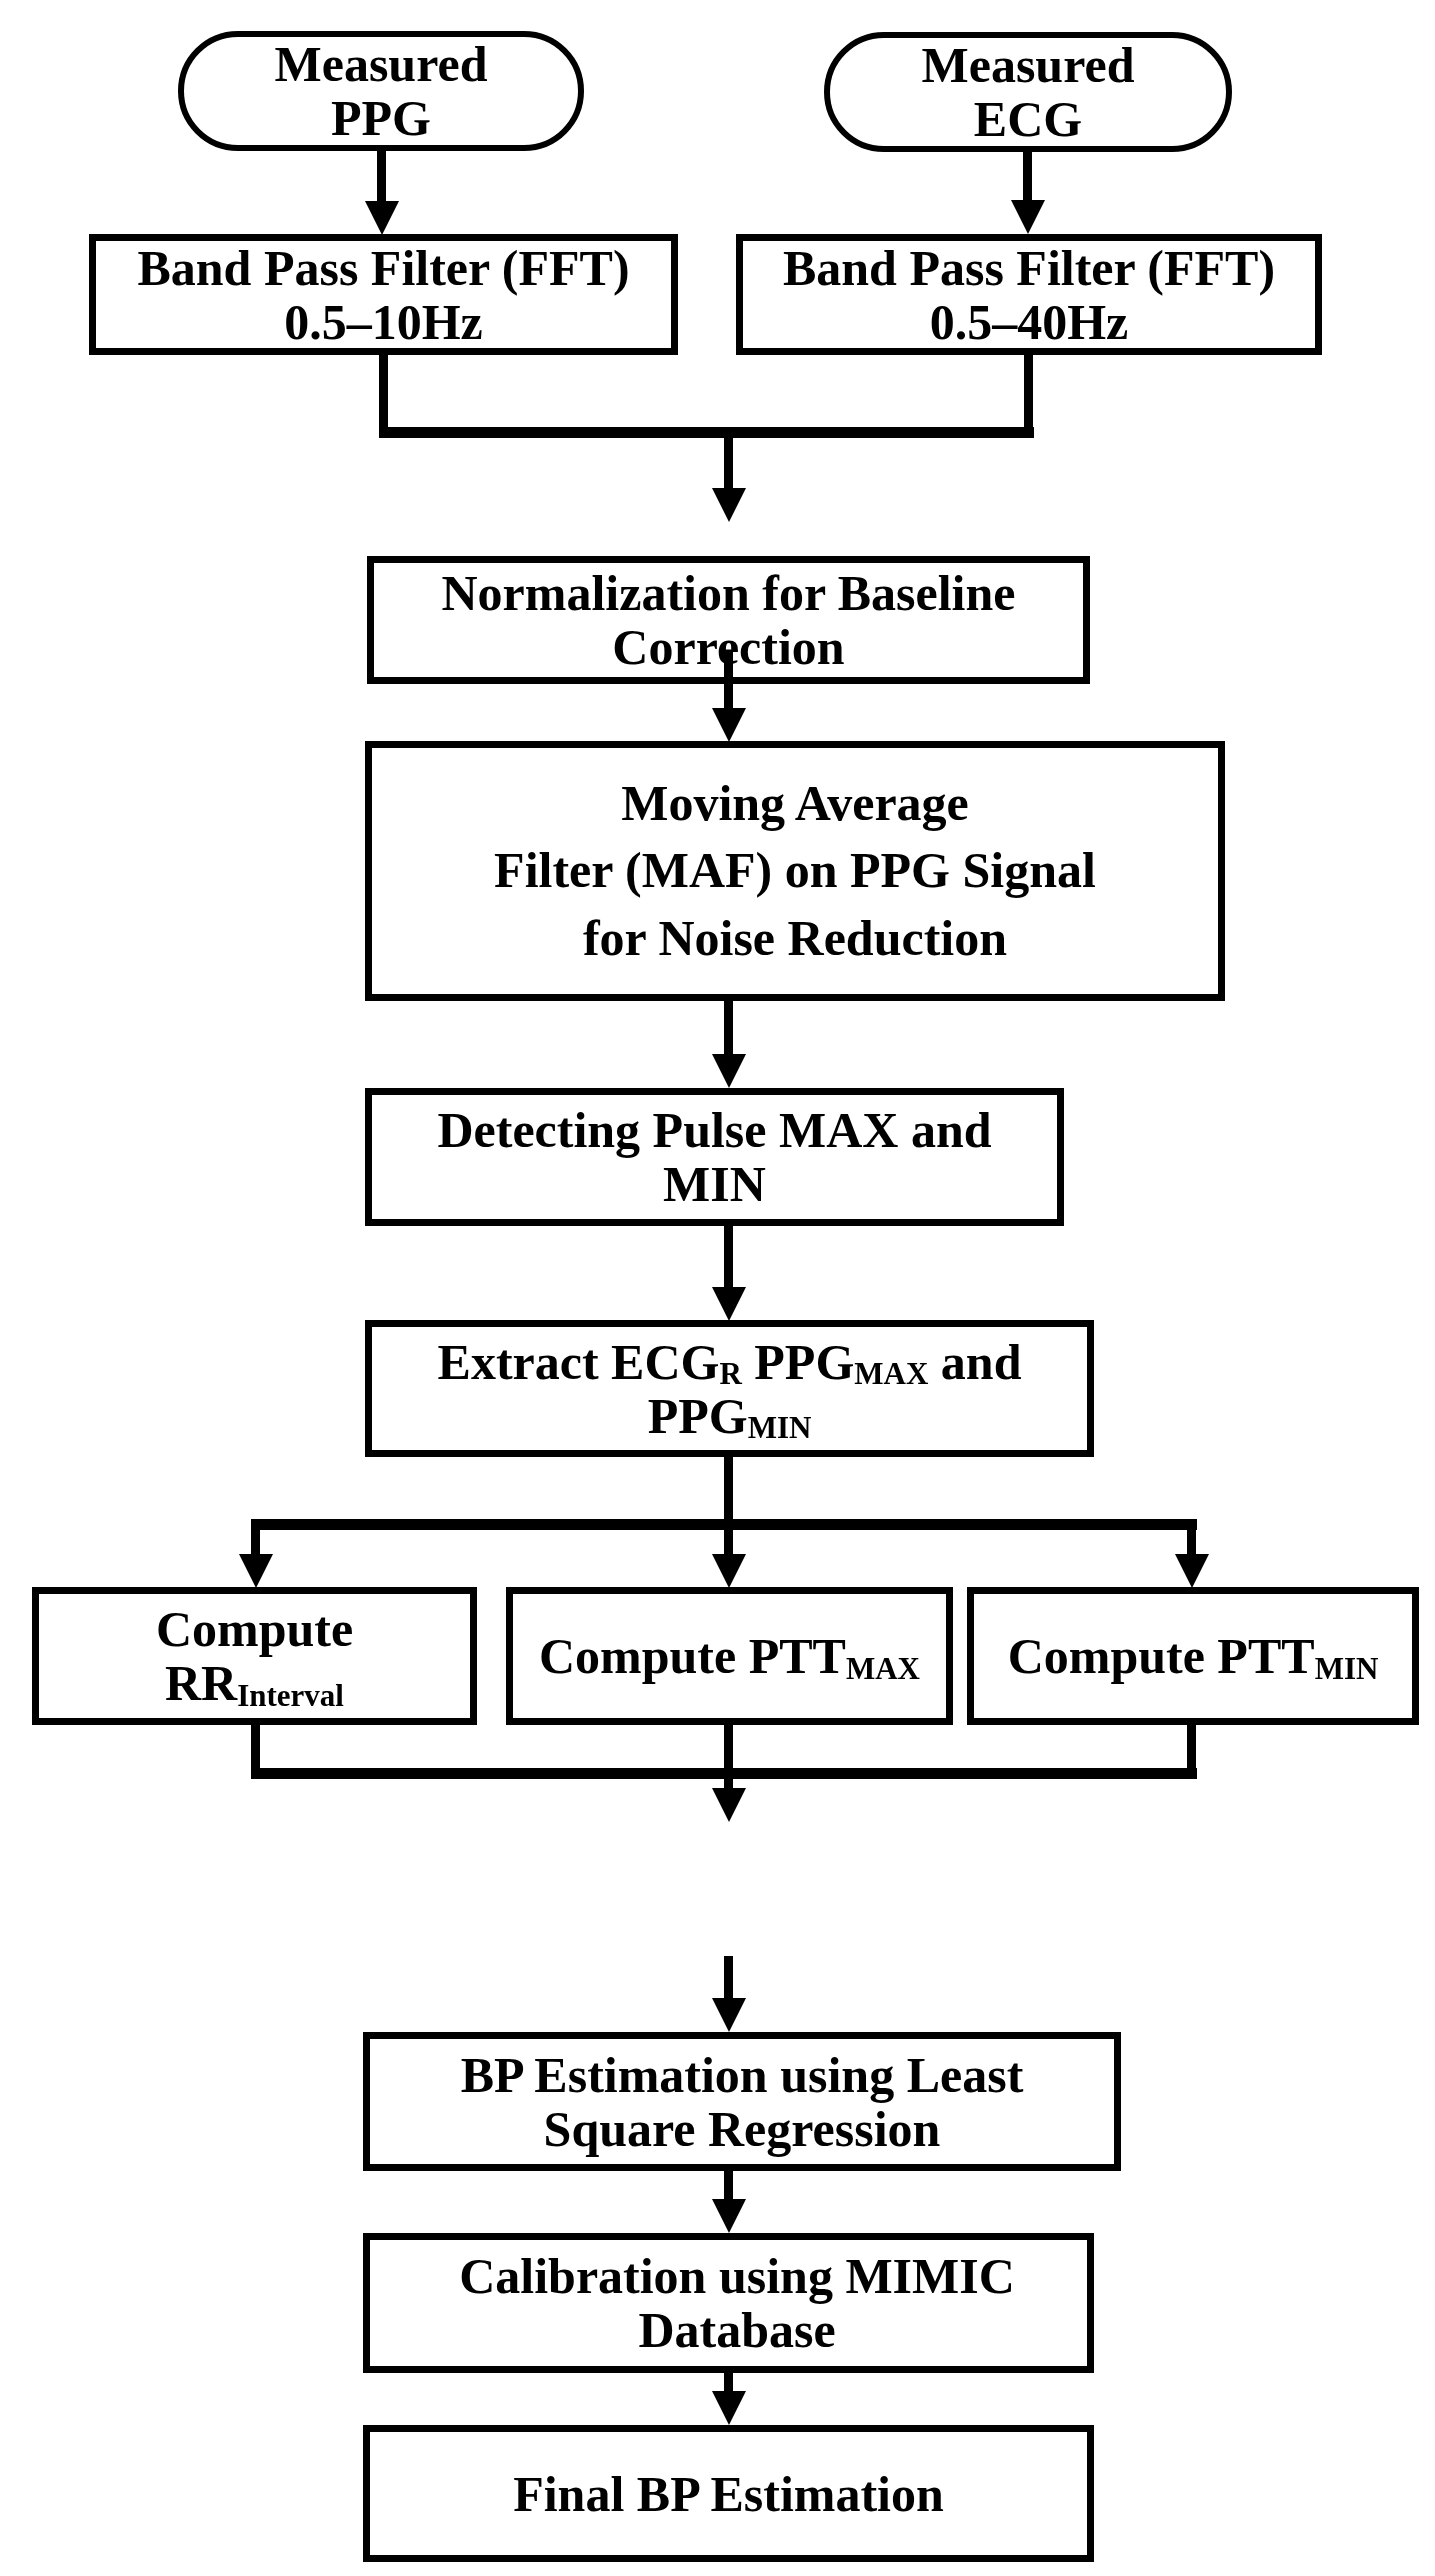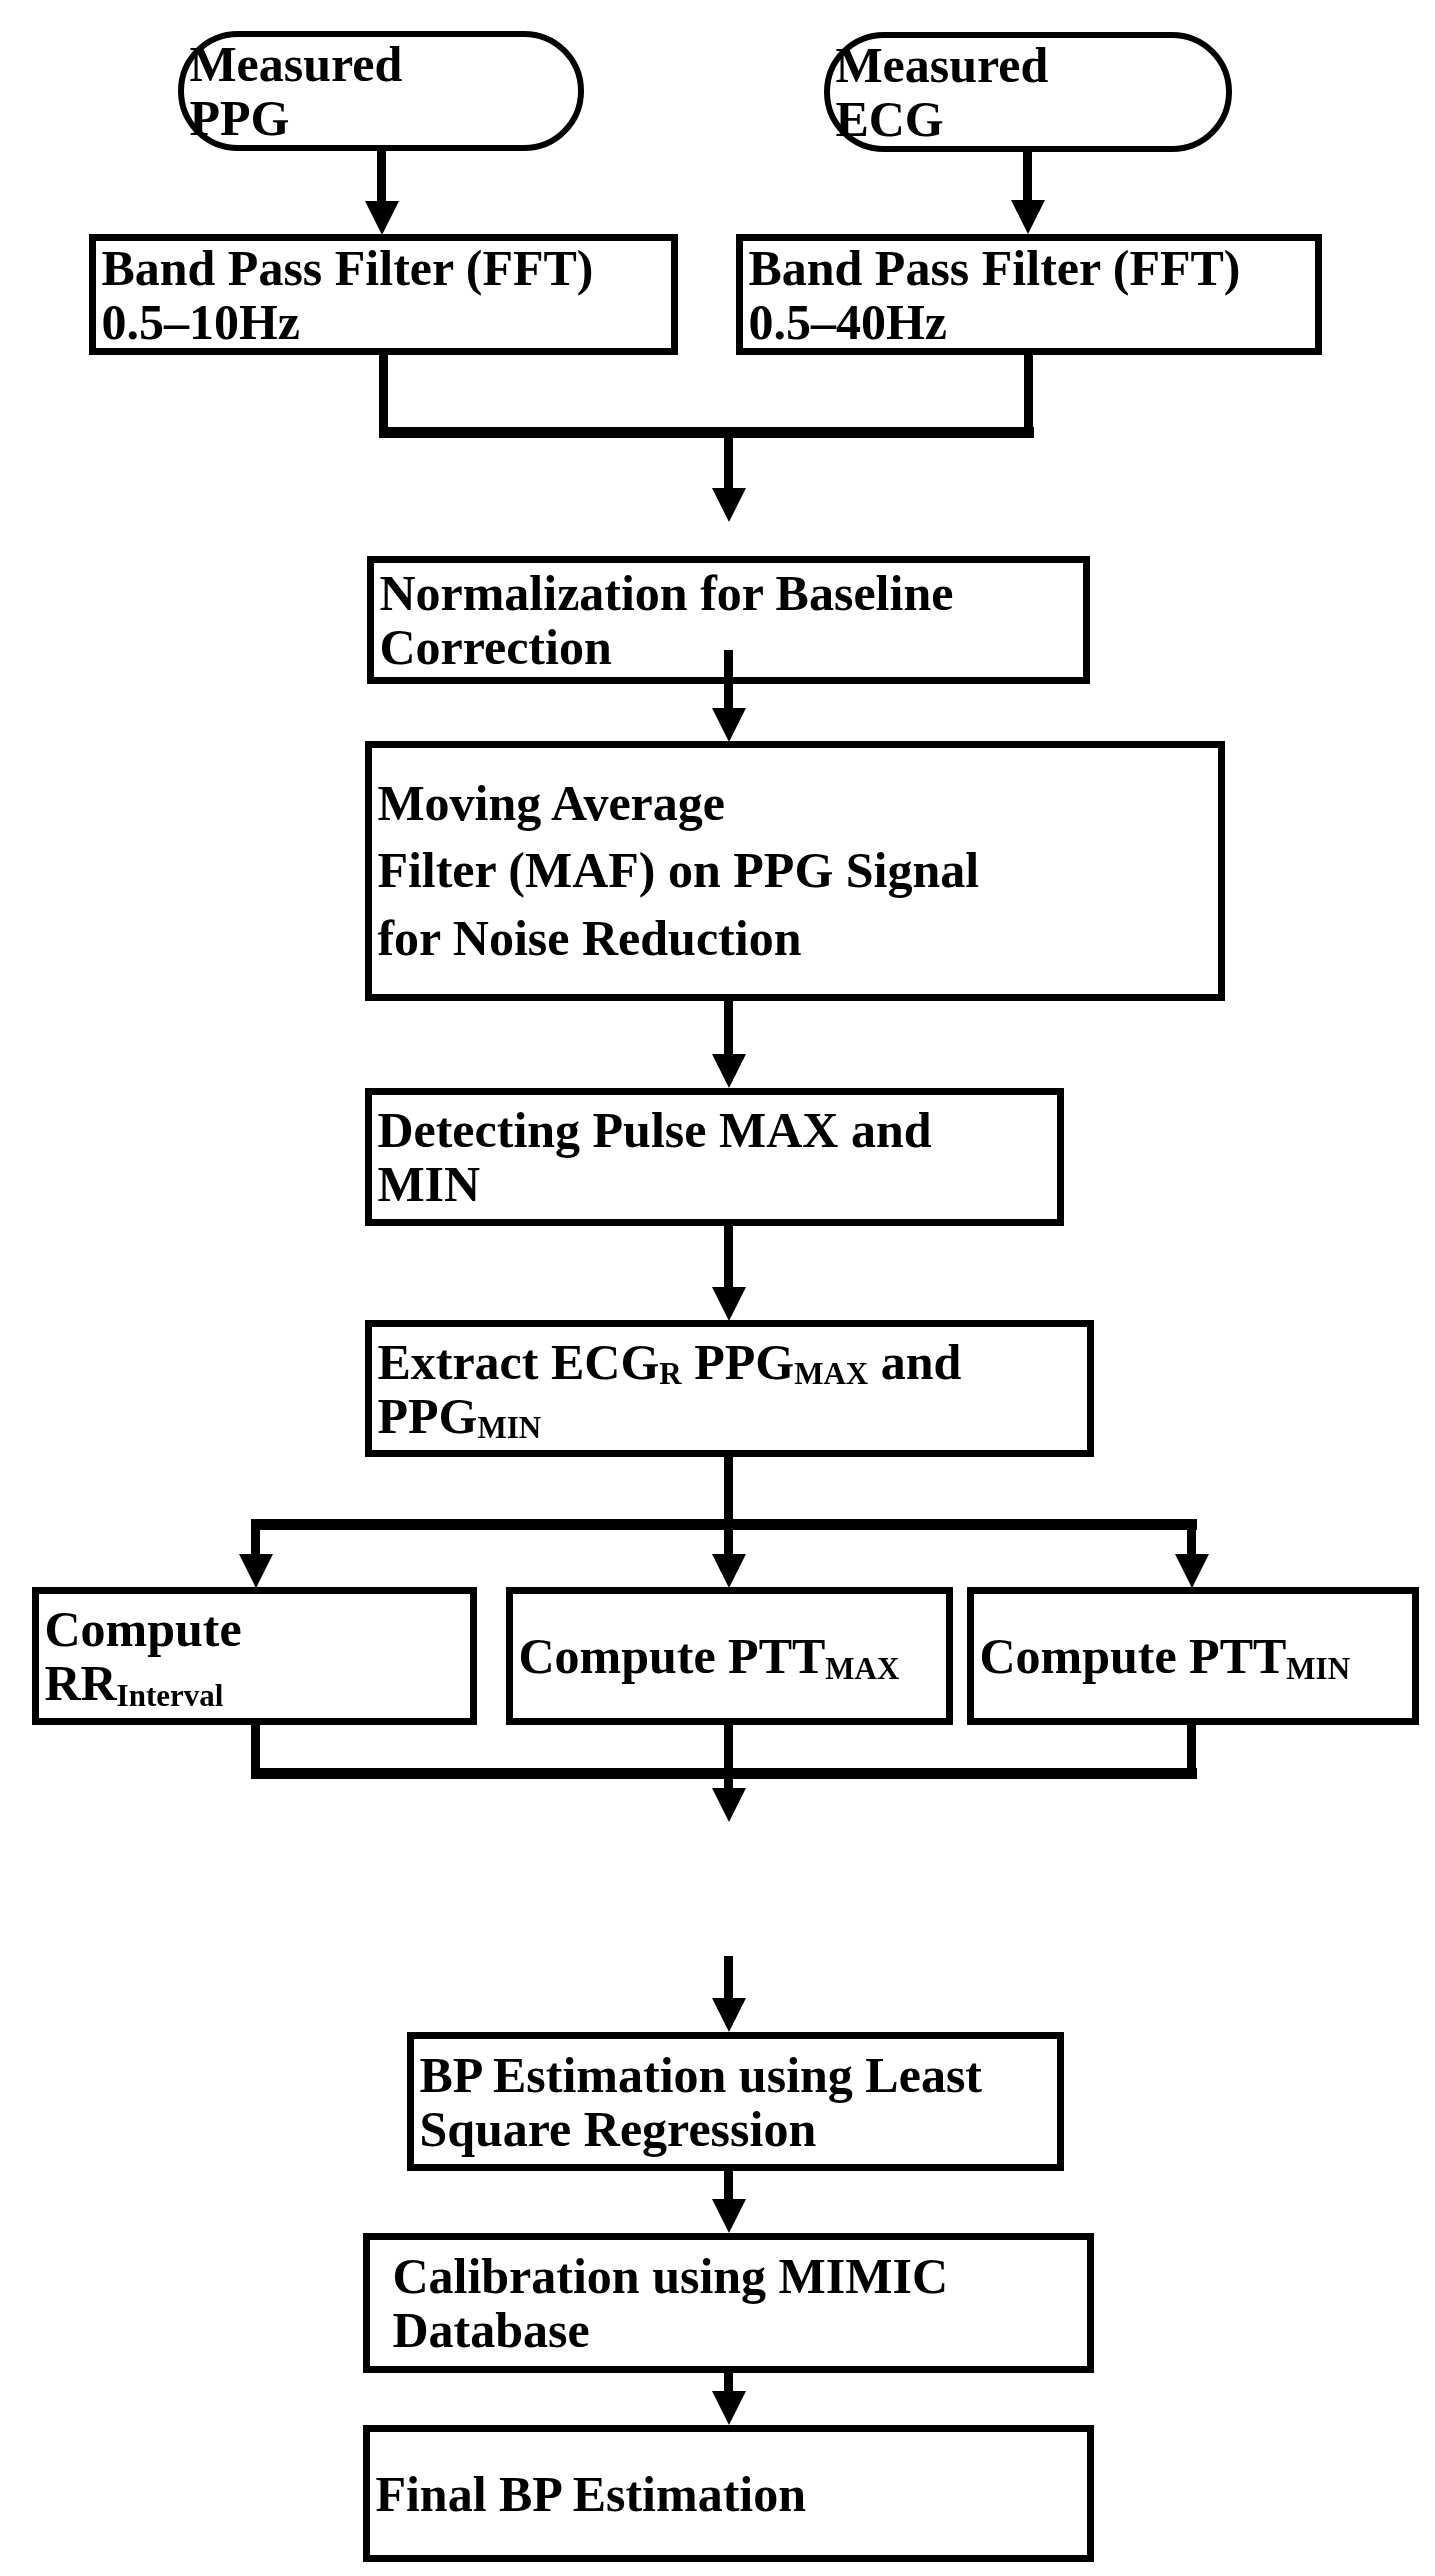--- a/index.html
+++ b/index.html
@@ -14,20 +14,21 @@
   }
   
   .node{
     position:absolute;
     box-sizing:border-box;
     background:#ffffff;
     border:7.4px solid #000;
     display:flex;
     align-items:center;
     justify-content:center;
+    text-align:center;
     font-weight:bold;
     font-size:50px;
   }
   .terminal{
     border-radius:62px;
     border-width:6.7px;
   }
   .lbl{
     display:block;
     width:100%;
@@ -55,21 +56,21 @@
   #n-bpf_ppg{left:89px;top:234px;width:589px;height:121px;}
   #n-bpf_ecg{left:736px;top:234px;width:586px;height:121px;}
   #n-normalization{left:367px;top:521px;width:723px;height:128px;margin-top:35px;}
   #n-maf{left:365px;top:741px;width:860px;height:260px;}
   #n-detecting{left:365px;top:1088px;width:699px;height:138px;}
   #n-extract{left:365px;top:1320px;width:729px;height:137px;}
   #n-compute_rr{left:32px;top:1587px;width:445px;height:138px;}
   #n-compute_ptt_max{left:506px;top:1587px;width:447px;height:138px;}
   #n-compute_ptt_min{left:967px;top:1587px;width:452px;height:138px;}
   #n-compute_bp{left:361px;top:1821px;width:732px;height:135px;}
-  #n-bp_estimation{left:363px;top:2032px;width:657px;height:139px;margin-left:44px;}
+  #n-bp_estimation{left:363px;top:2032px;width:758px;height:139px;}
   #n-calibration{left:363px;top:2233px;width:731px;height:140px;padding-left:17px;}
   #n-final_bp{left:363px;top:2425px;width:731px;height:137px;}
   
   #s-ppg{left:377px;top:150px;height:54px;}
   #h-ppg{left:365px;top:201px;}
   #s-ecg{left:1023px;top:152px;height:51px;}
   #h-ecg{left:1011px;top:200px;}
   #s-bpfppg{left:379px;top:355px;height:83px;}
   #s-bpfecg{left:1024px;top:355px;height:83px;}
   #bar-merge1{left:379px;top:427px;width:655px;}

